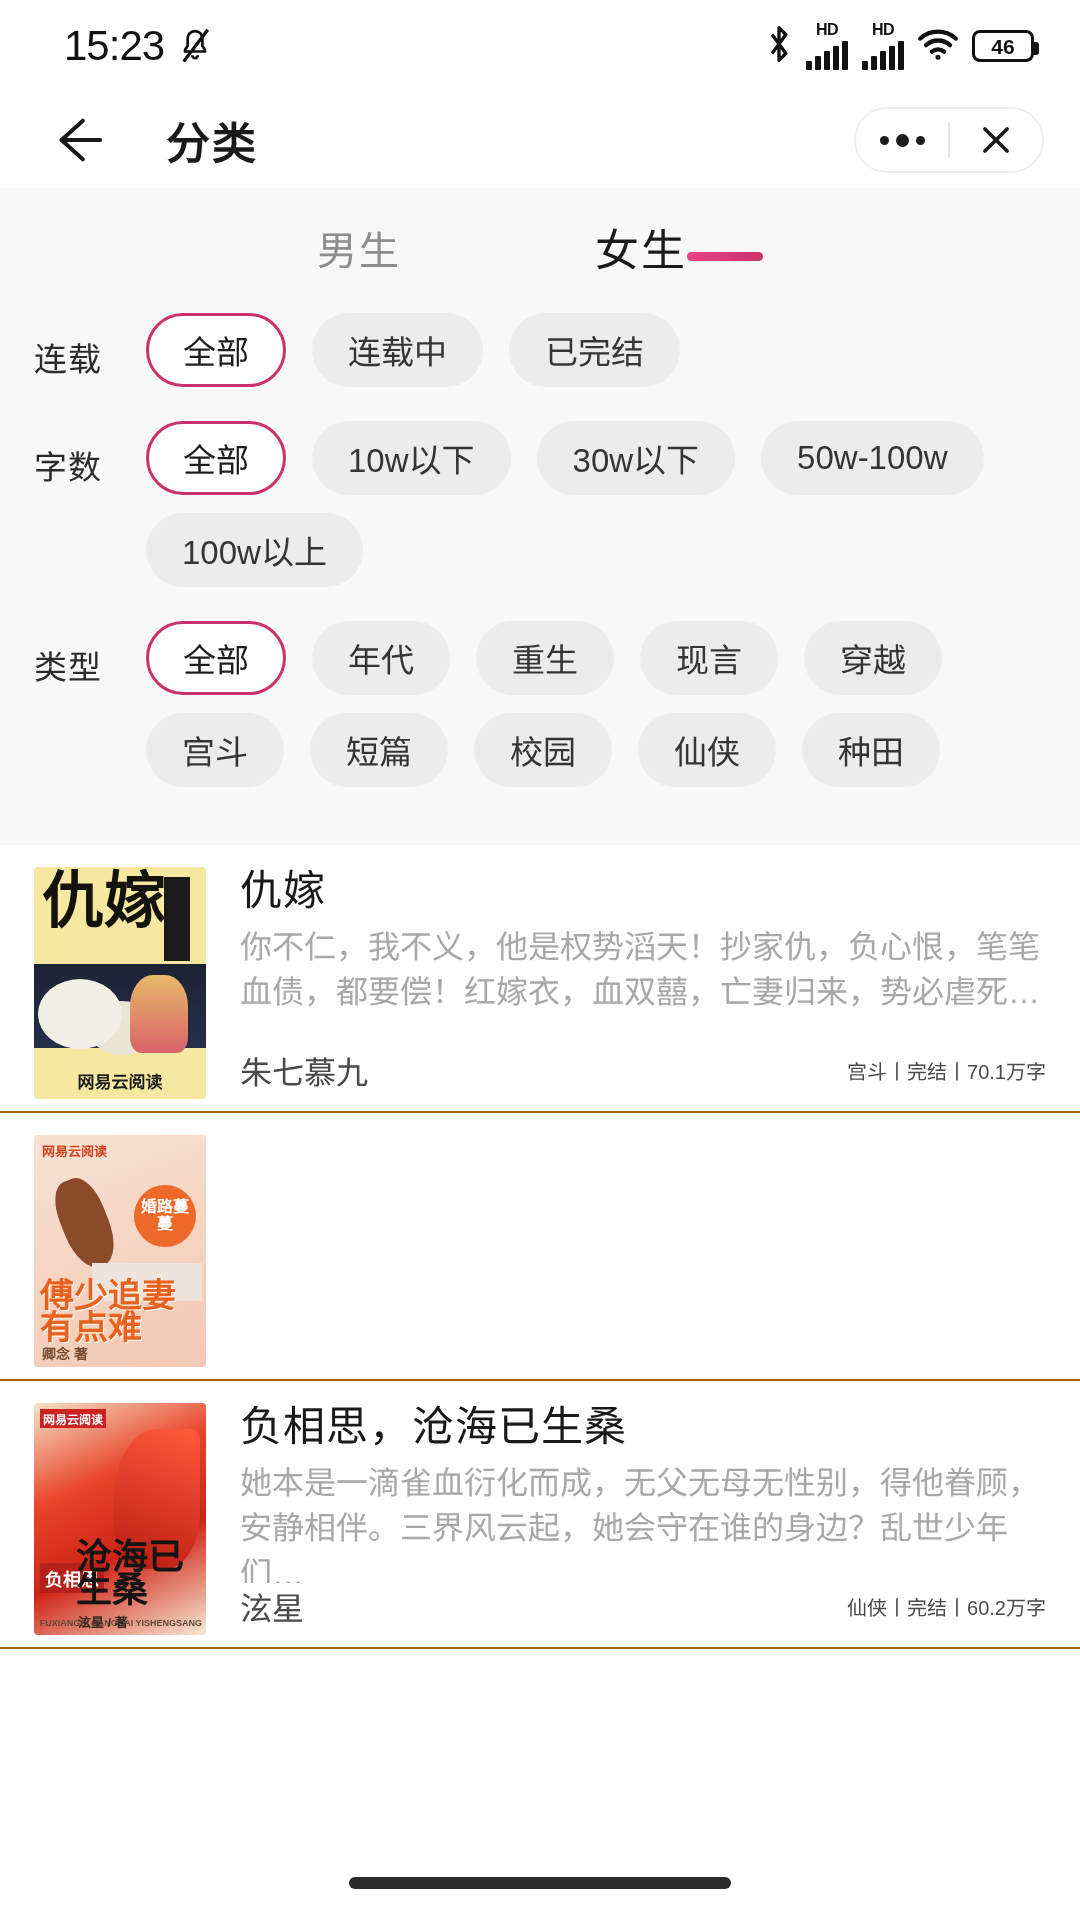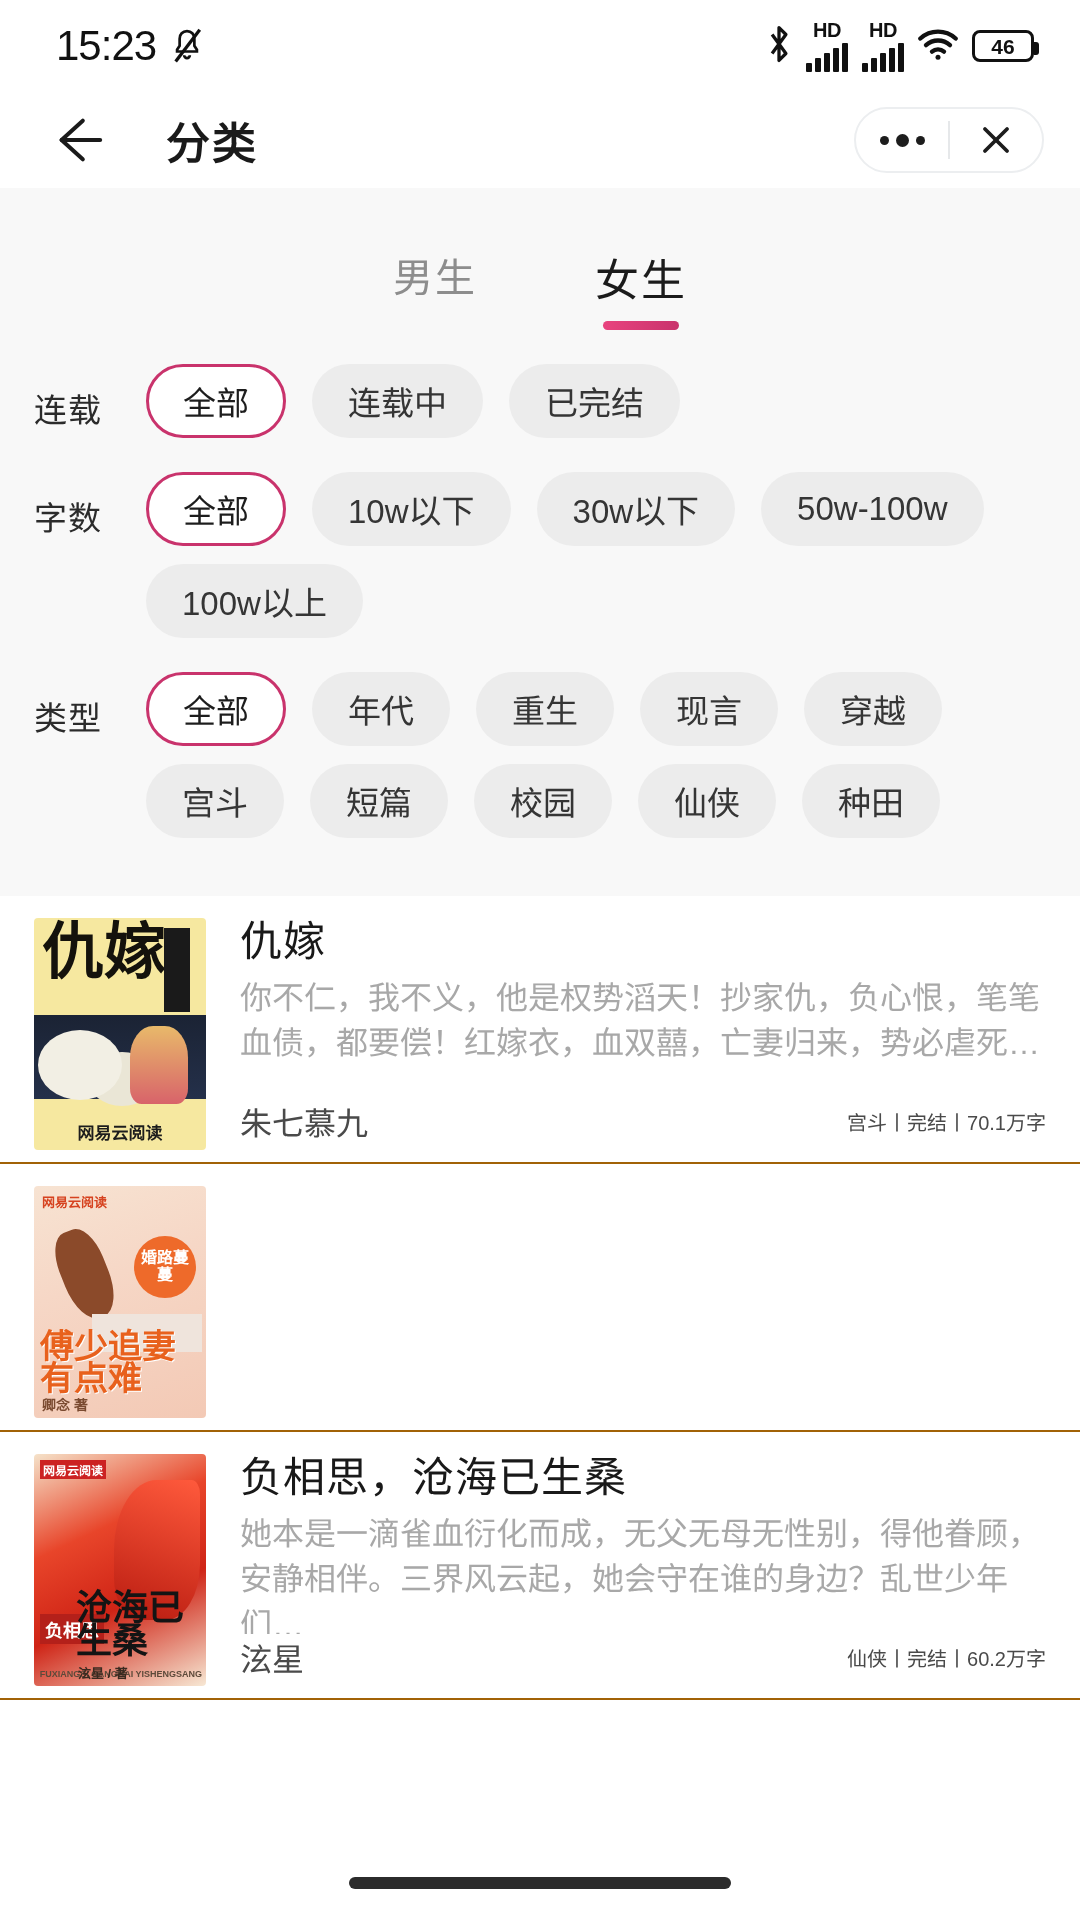--- a/index.html
+++ b/index.html
@@ -8,33 +8,33 @@
     font-family: "Liberation Sans", "DejaVu Sans", sans-serif;
     background: #ffffff;
     overflow: hidden;
   }
   .screen { position: relative; width: 1080px; height: 1920px; background:#fff; display:flex; flex-direction:column; }
 
   
   .statusbar {
     height: 92px; flex: 0 0 92px;
     display: flex; align-items: center; justify-content: space-between;
-    padding: 0 46px 0 56px; background: #fff;
+    padding: 0 46px 0 40px; background: #fff; margin-left: 24px;
   }
   .sb-left { display:flex; align-items:center; gap: 14px; }
   .sb-time { font-size: 42px; font-weight: 500; color:#111; letter-spacing: -1px; }
   .sb-right { display:flex; align-items:center; gap: 14px; }
   .icon-mute { display:inline-block; width:34px; height:38px; position:relative; }
   .icon-bt { width: 26px; height: 38px; }
   .sig { display:flex; align-items:flex-end; gap:3px; height: 30px; position:relative; padding-top:12px;}
   .sig i { display:block; width:6px; background:#111; border-radius:1px; }
   .sig i:nth-child(1){height:9px}.sig i:nth-child(2){height:14px}
   .sig i:nth-child(3){height:19px}.sig i:nth-child(4){height:24px}.sig i:nth-child(5){height:29px}
   .hd-wrap { display:flex; flex-direction:column; align-items:center; justify-content:flex-end; }
-  .hd-txt { font-size:20px; font-weight:700; color:#111; line-height:1; margin-bottom:2px; letter-spacing:-0.5px;}
+  .hd-txt { font-size:16px; font-weight:700; color:#111; line-height:1; margin-bottom:2px; letter-spacing:-0.5px;}
   .battery {
     width: 62px; height: 32px; border: 3px solid #111; border-radius: 8px;
     display:flex; align-items:center; justify-content:center; position: relative;
   }
   .battery::after{content:"";position:absolute;right:-8px;top:9px;width:5px;height:13px;background:#111;border-radius:0 3px 3px 0;}
   .battery span { font-size: 21px; font-weight:700; color:#111; line-height:1; }
 
   
   .header {
     height: 96px; flex: 0 0 96px; display:flex; align-items:center;
@@ -48,21 +48,21 @@
   }
   .capsule-seg { flex:1; display:flex; align-items:center; justify-content:center; height:100%; }
   .capsule-div { width:2px; height: 38px; background:#e6e8ea; }
   .dots { display:flex; gap:7px; align-items:center; }
   .dots i { width:9px;height:9px;border-radius:50%;background:#1d1d1d; display:block;}
   .dots i.mid { width:13px;height:13px; }
 
   
   .filter-panel { background:#f8f8f8; padding: 0 0 58px 0; flex: 0 0 auto; }
   .tabs { display:flex; justify-content:center; gap: 118px; padding: 34px 0 0 0; }
-  .tab { display:flex; flex-direction:column; align-items:center; cursor:pointer;margin-top:30px; }
+  .tab { display:flex; flex-direction:row; align-items:center; cursor:pointer; }
   .tab .lbl { font-size: 40px; color:#8d8d8d; line-height: 1.3; letter-spacing:2px;}
   .tab.active .lbl { font-size: 44px; color:#1b1b1b; font-weight:500; }
   .tab .underline { width: 76px; height: 9px; border-radius: 5px; margin-top: 12px; background: transparent; }
   .tab.active .underline { background: linear-gradient(90deg,#e8437e,#c9336c); }
 
   .frow { display:flex; align-items:flex-start; padding: 0 0 0 34px; margin-top: 34px; }
   .frow-label { width: 112px; flex:0 0 112px; font-size: 33px; color:#2b2b2b; padding-top: 20px; letter-spacing:1px;}
   .chips { display:flex; flex-wrap:wrap; gap: 18px 26px; flex:1; padding-right: 24px; }
   .chip {
     background:#ececec; border-radius: 38px; padding: 0 34px; height: 74px;

